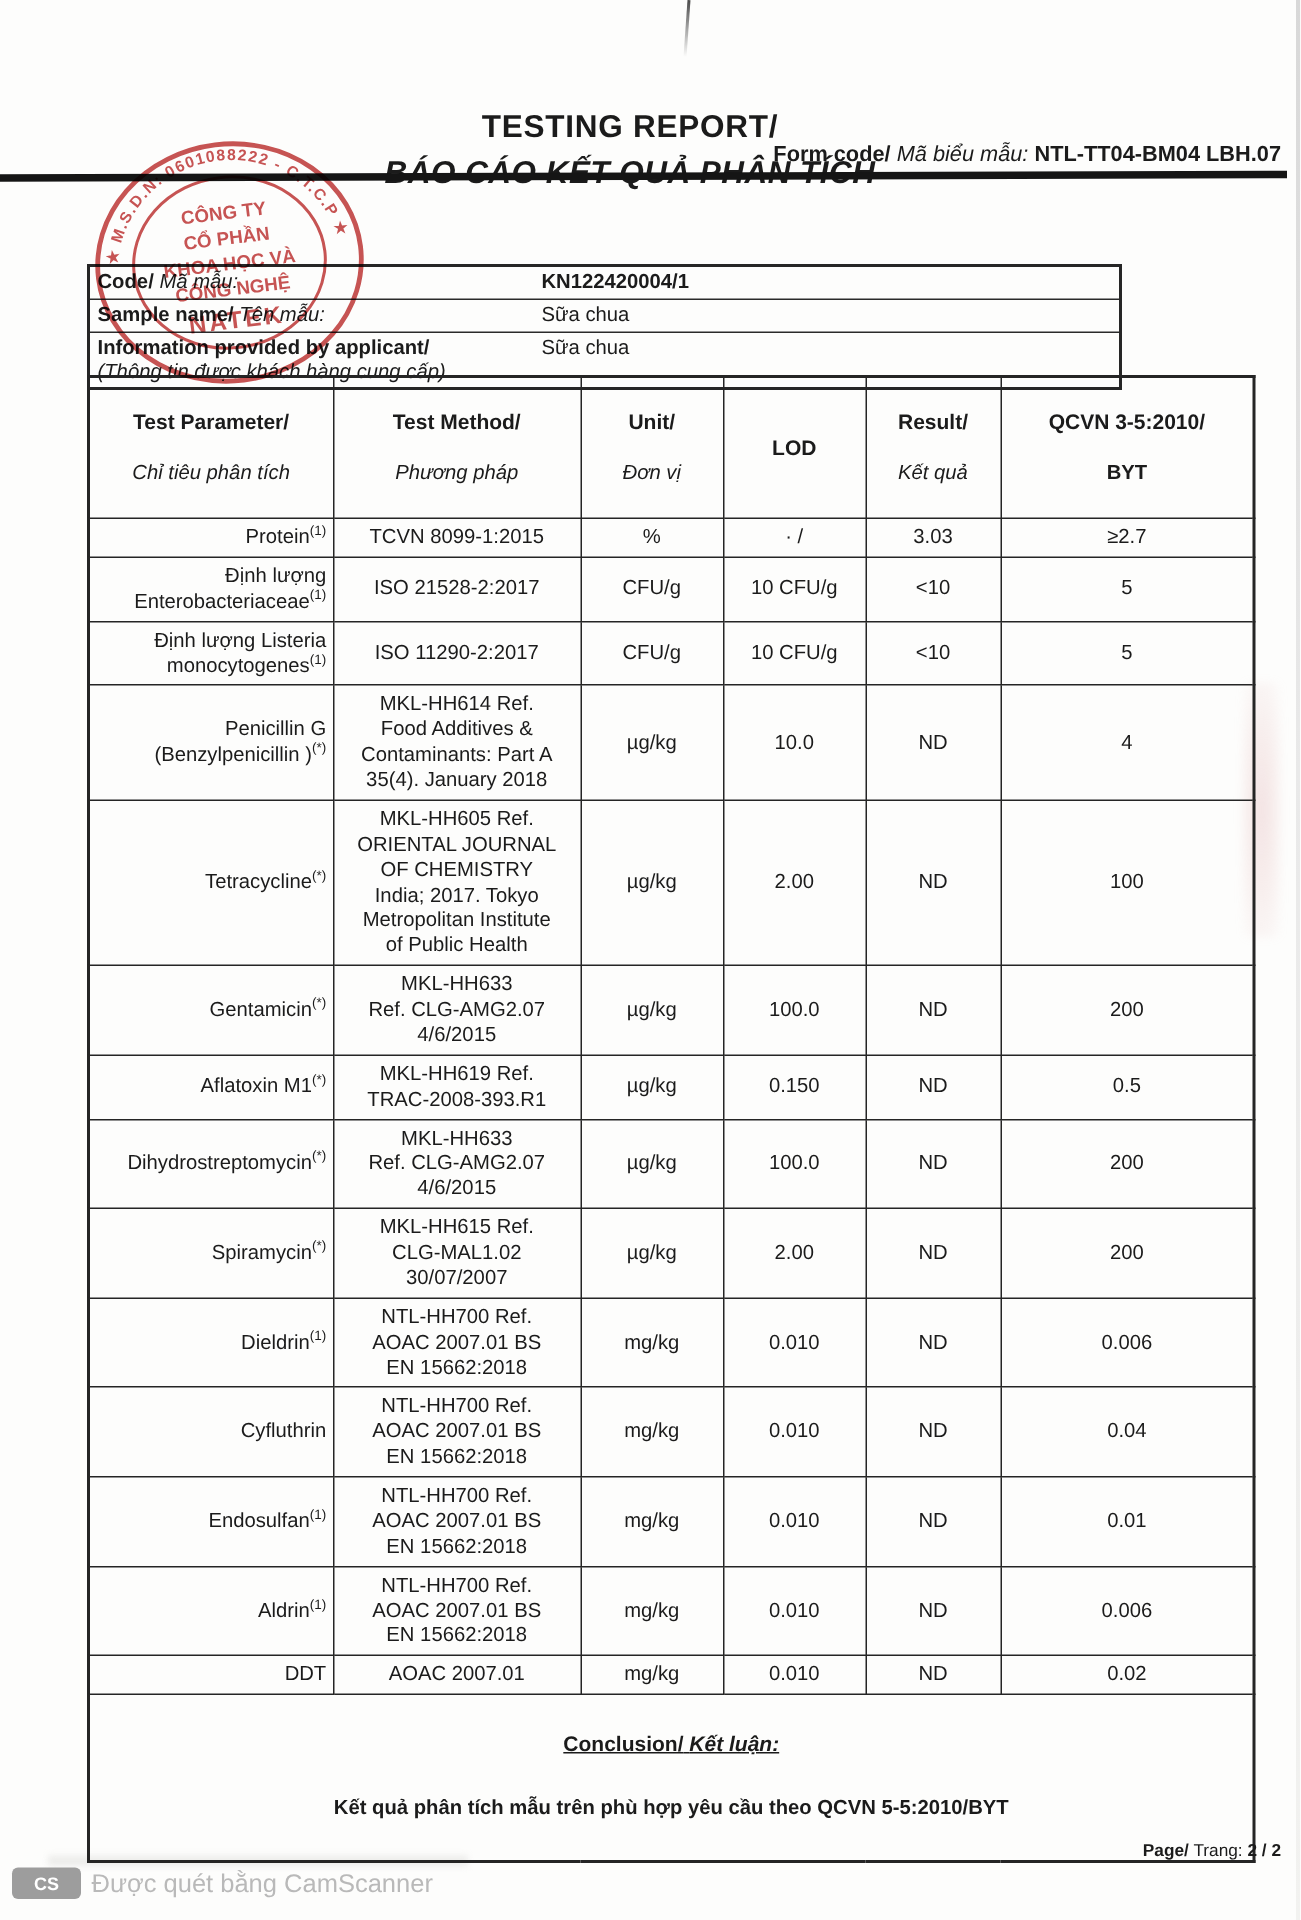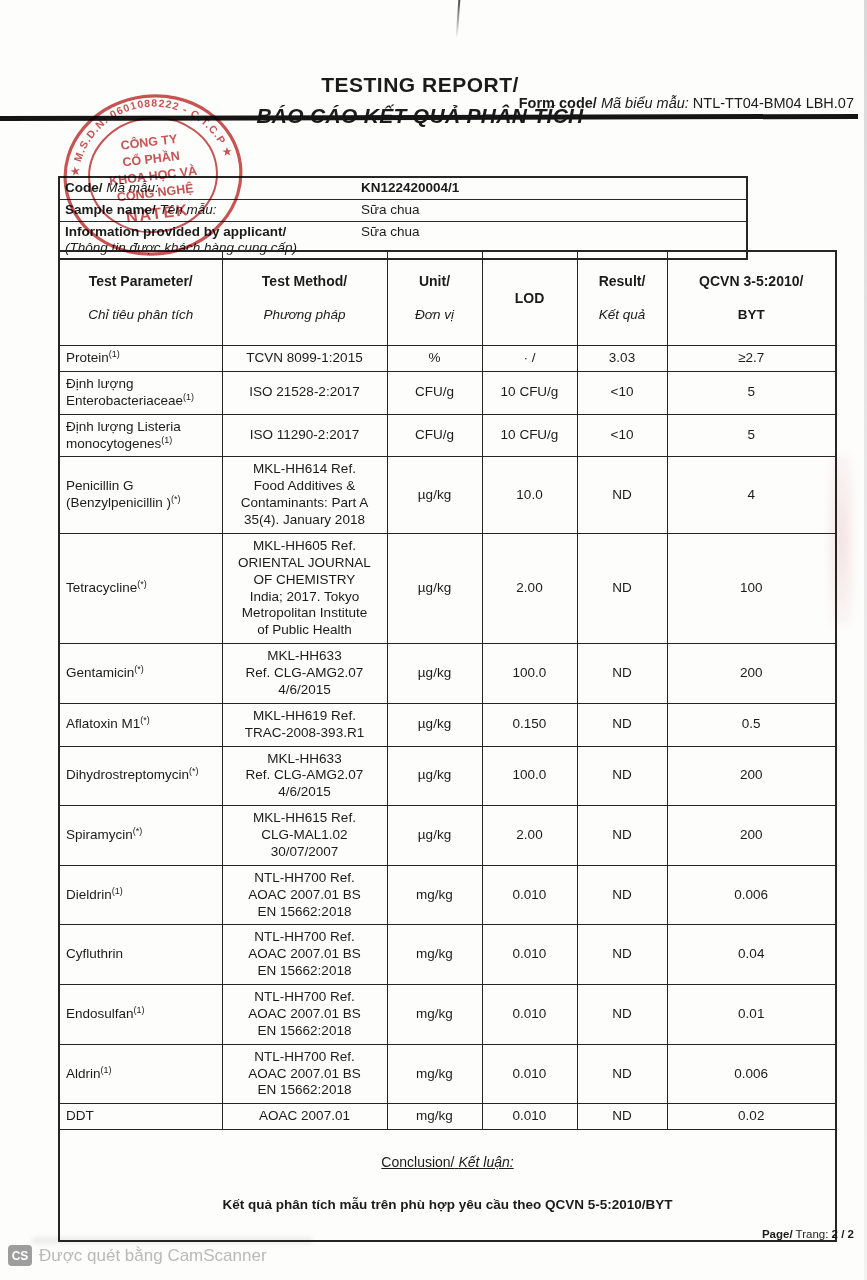--- a/index.html
+++ b/index.html
@@ -36,21 +36,21 @@
   }
 
   
   .title-block { position: absolute; top: 50px; left: 0; width: 840px; text-align: center; margin-top: 23px; }
   .title-en { font-size: 21px; font-weight: bold; letter-spacing: .5px; }
   .title-vi { font-size: 21px; font-weight: bold; font-style: italic; margin-top: 7px; letter-spacing: .3px; }
 
   .form-code-line { position: absolute; top: 95px; right: 13px; font-size: 14.5px; }
   .form-code-line .lbl { font-weight: bold; }
   .form-code-line .lbl-vi { font-style: italic; font-weight: normal; }
-  .form-code-line .val { font-weight: normal; }
+  .form-code-line .val { font-weight: bold; }
 
   .top-rule { position: absolute; top: 115px; left: 0px; width: 858px; height: 5px; background: #151515; transform: rotate(-0.15deg); }
 
   
   .info-table {
     position: absolute; left: 58px; top: 176px; width: 690px;
     border: 2px solid #262626; border-bottom-width: 2px;
     font-size: 13.5px;
   }
   .info-row { position: relative; border-bottom: 1.6px solid #2a2a2a; padding: 2px 4px 2px 5px; min-height: 22px; line-height: 16px; }
@@ -84,37 +84,37 @@
     vertical-align: middle;
     text-align: center;
     white-space: pre-line;
     overflow: hidden;
   }
   .results-table { border: 2px solid #252525; }
   .results-table thead th { padding: 4px 3px; }
   .th-en { display: block; font-weight: bold; font-size: 14px; }
   .th-vi { display: block; font-style: italic; font-weight: normal; font-size: 13.5px; }
   th.col-limit .th-vi { font-style: normal; font-weight: bold; }
-  td.param-cell { text-align: left; padding-left: 6px; }
+  td.param-cell { text-align: right; padding-left: 6px; }
   sup.fnote { font-size: 9px; vertical-align: super; line-height: 0; }
 
   .conclusion-cell { padding: 7px 6px 9px 6px !important; }
-  .conclusion-title { font-weight: normal; font-size: 14px; text-decoration: underline; }
+  .conclusion-title { font-weight: bold; font-size: 14px; text-decoration: underline; }
   .conclusion-title .vi { font-style: italic; }
   .conclusion-text { margin-top: 9px; font-size: 13.5px; font-weight: bold; }
 
   
   .page-num { position: absolute; top: 1228px; right: 13px; font-size: 11.5px; }
   .page-num .en { font-weight: bold; }
   .page-num .vi { }
   .page-num .val { font-weight: bold; margin-top: 25px; }
 
   .camscanner { position: absolute; left: 8px; top: 1245px; display: flex; align-items: center; gap: 7px; }
   .cs-badge {
-    width: 24px; height: 21px; border-radius: 4px;
+    width: 46px; height: 21px; border-radius: 4px;
     background: #9d9d9d; color: #ffffff;
     font-size: 12px; font-weight: bold;
     display: flex; align-items: center; justify-content: center;
   }
   .cs-text { color: #b9b9b9; font-size: 17px; }
 </style>
 </head>
 <body>
 
 <div class="page">

